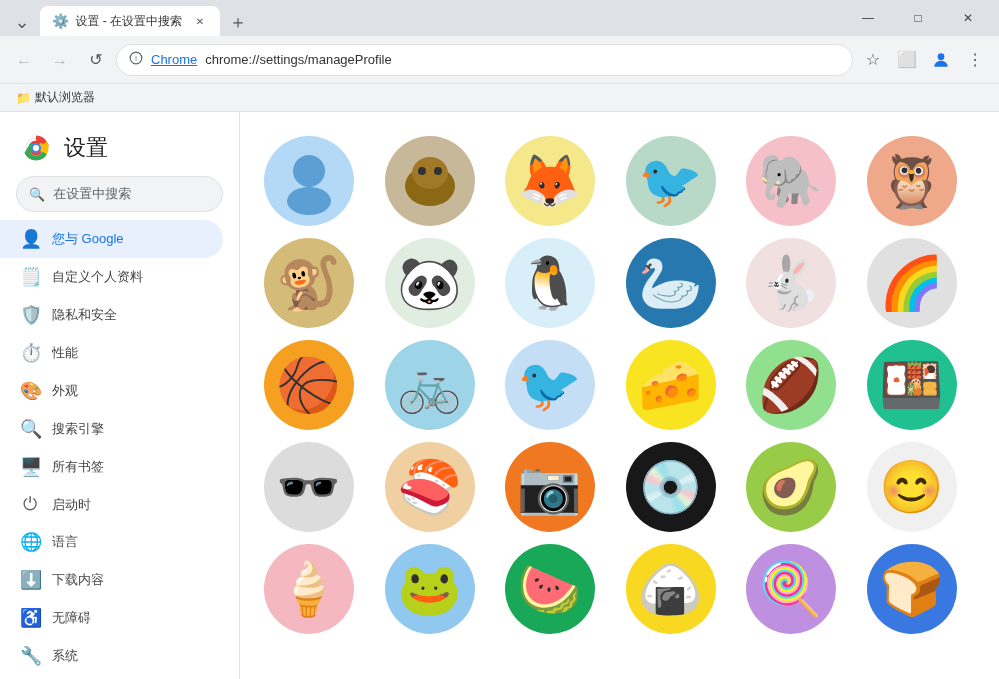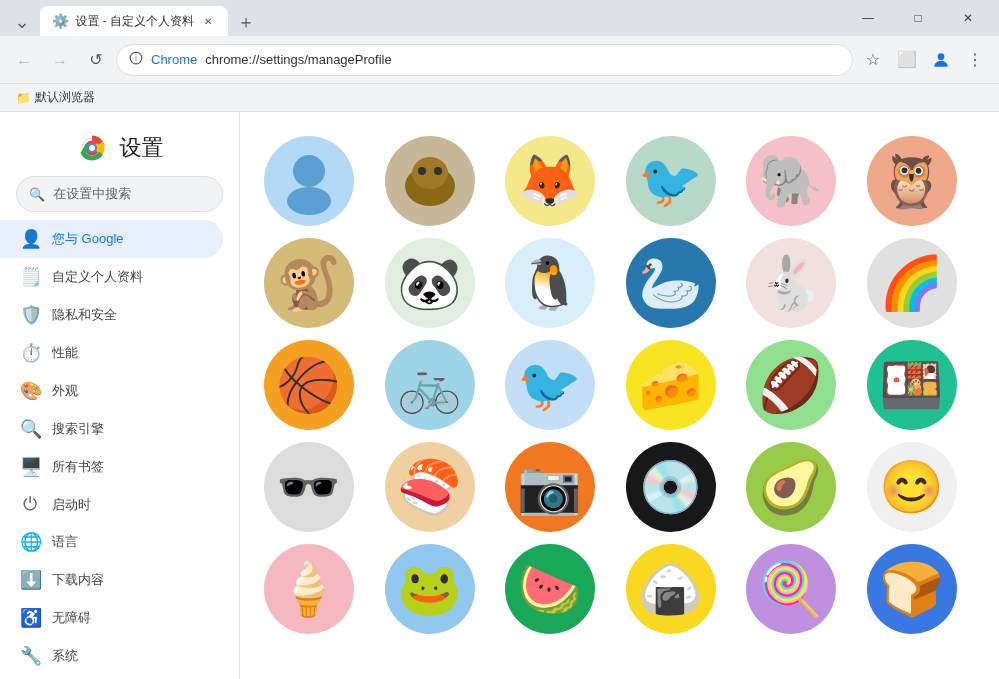--- a/index.html
+++ b/index.html
@@ -105,21 +105,21 @@
       border-radius: 16px;
       display: flex;
       align-items: center;
       padding: 0 12px;
       gap: 8px;
       font-size: 13px;
       color: #333;
     }
     .address-bar .lock-icon { color: #5f6368; font-size: 14px; }
     .address-text { flex: 1; }
-    .address-brand { color: #1a73e8; font-weight: 500; }
+    .address-brand { color: #1a73e8; font-weight: 500; text-decoration: underline; }
     .nav-actions {
       display: flex;
       align-items: center;
       gap: 2px;
     }
 
     
     .bookmarks-bar {
       height: 28px;
       background: #f1f3f4;
@@ -153,21 +153,20 @@
       background: #fff;
       border-right: 1px solid #e0e0e0;
       overflow-y: auto;
       padding: 8px 0;
     }
     .sidebar-header {
       display: flex;
       align-items: center;
       gap: 12px;
       padding: 12px 20px;
-      justify-content: center;
     }
     .sidebar-title {
       font-size: 22px;
       color: #202124;
       font-weight: 400;
     }
     .search-bar {
       margin: 0 16px 8px;
       height: 36px;
       background: #f1f3f4;
@@ -246,21 +245,21 @@
     }
   </style>
 </head>
 <body>
 
 <div class="titlebar">
   <div class="tab-bar">
     <div class="tab-new-btn">⌄</div>
     <div class="tab active">
       <span class="tab-favicon">⚙️</span>
-      <span class="tab-title">设置 - 自定义个人资料</span>
+      <span class="tab-title">设置 - 在设置中搜索</span>
       <span class="tab-close">✕</span>
     </div>
     <div class="new-tab-btn">＋</div>
   </div>
   <div class="window-controls">
     <div class="wc-btn">—</div>
     <div class="wc-btn">□</div>
     <div class="wc-btn wc-close">✕</div>
   </div>
 </div>

